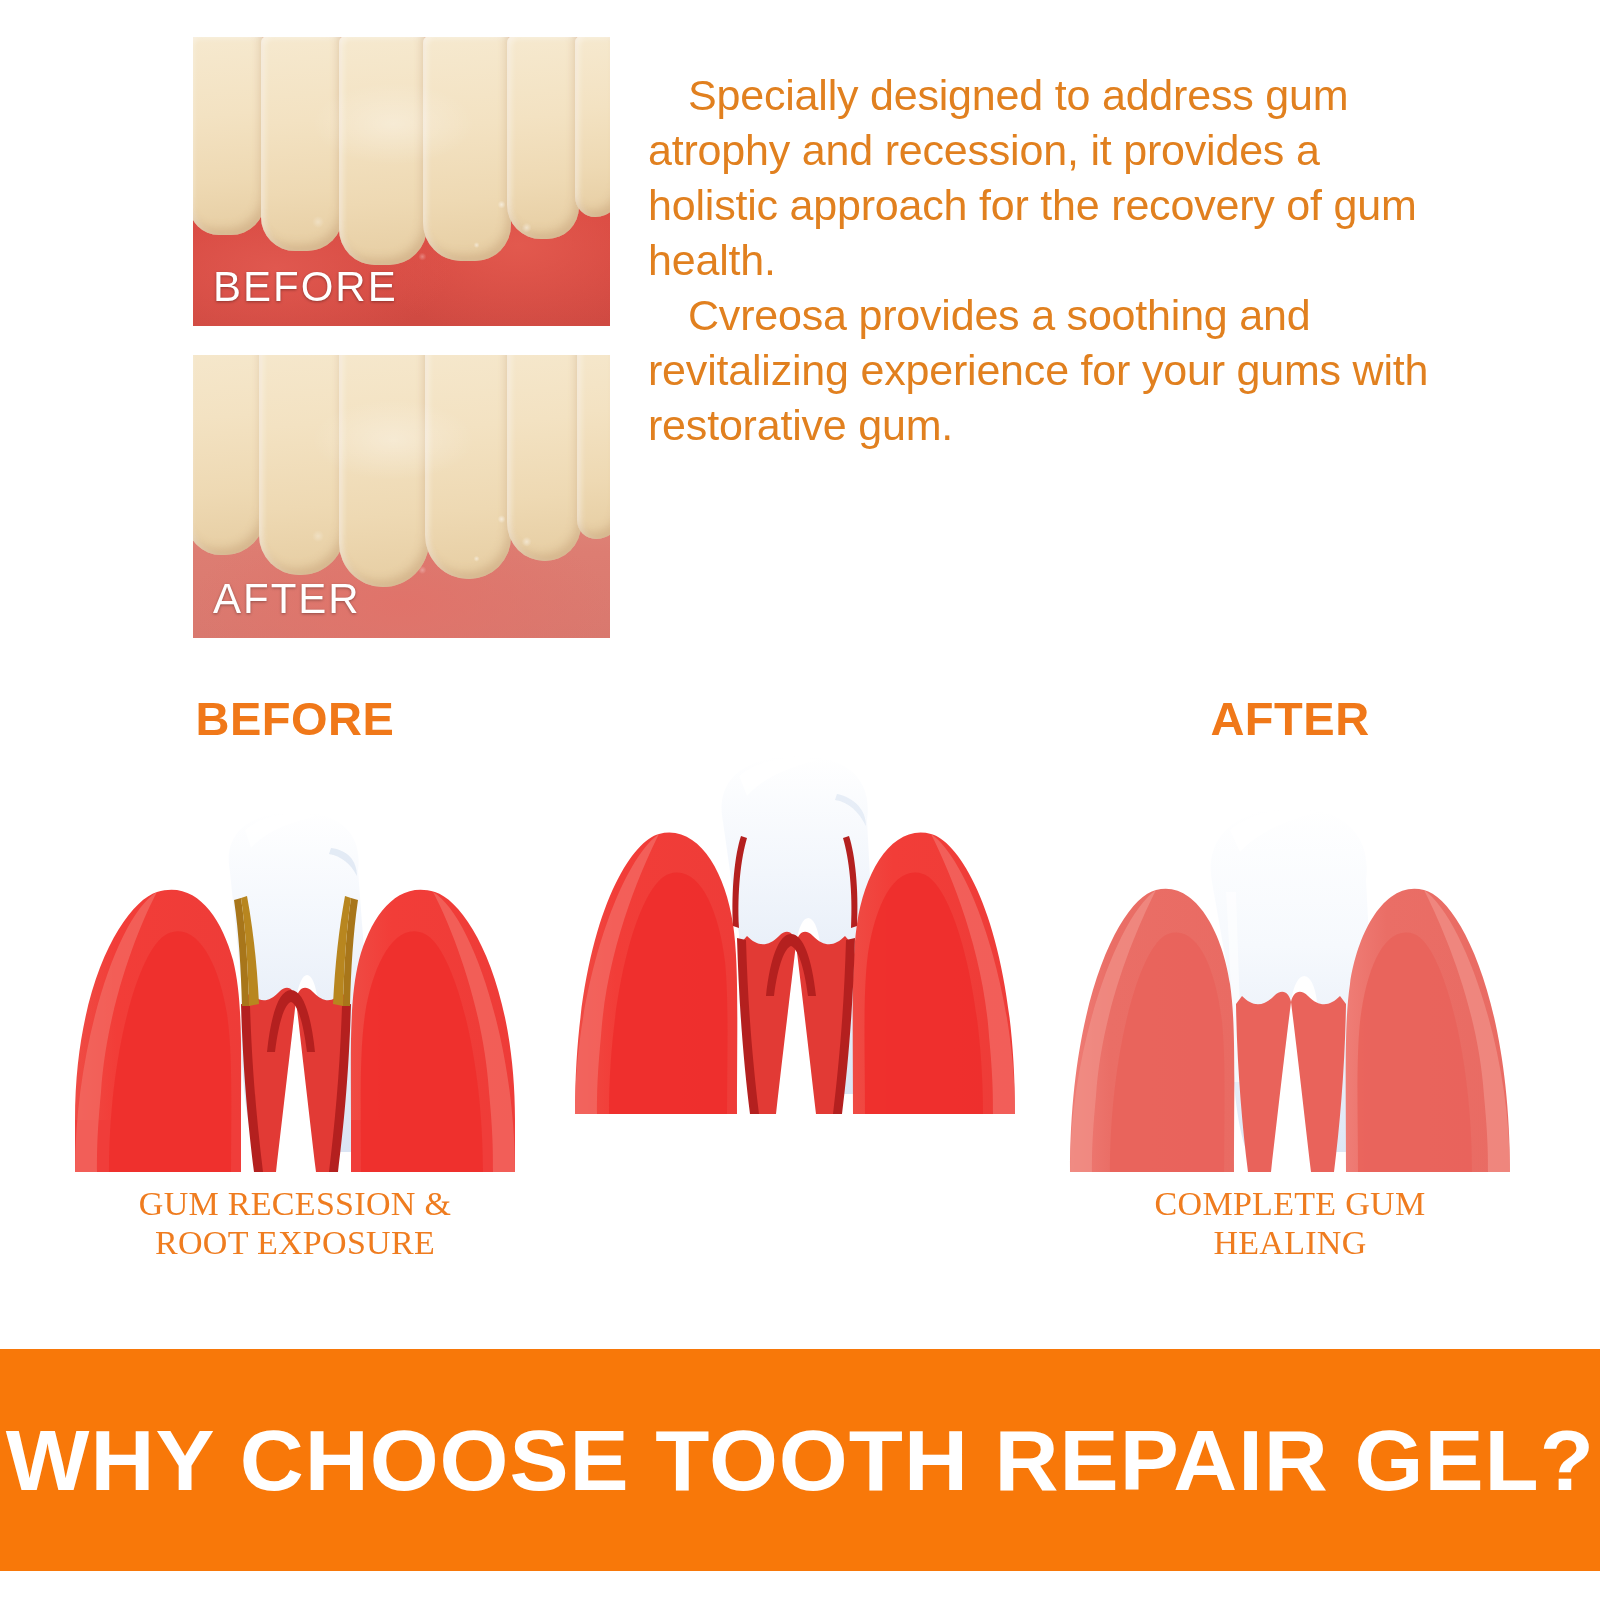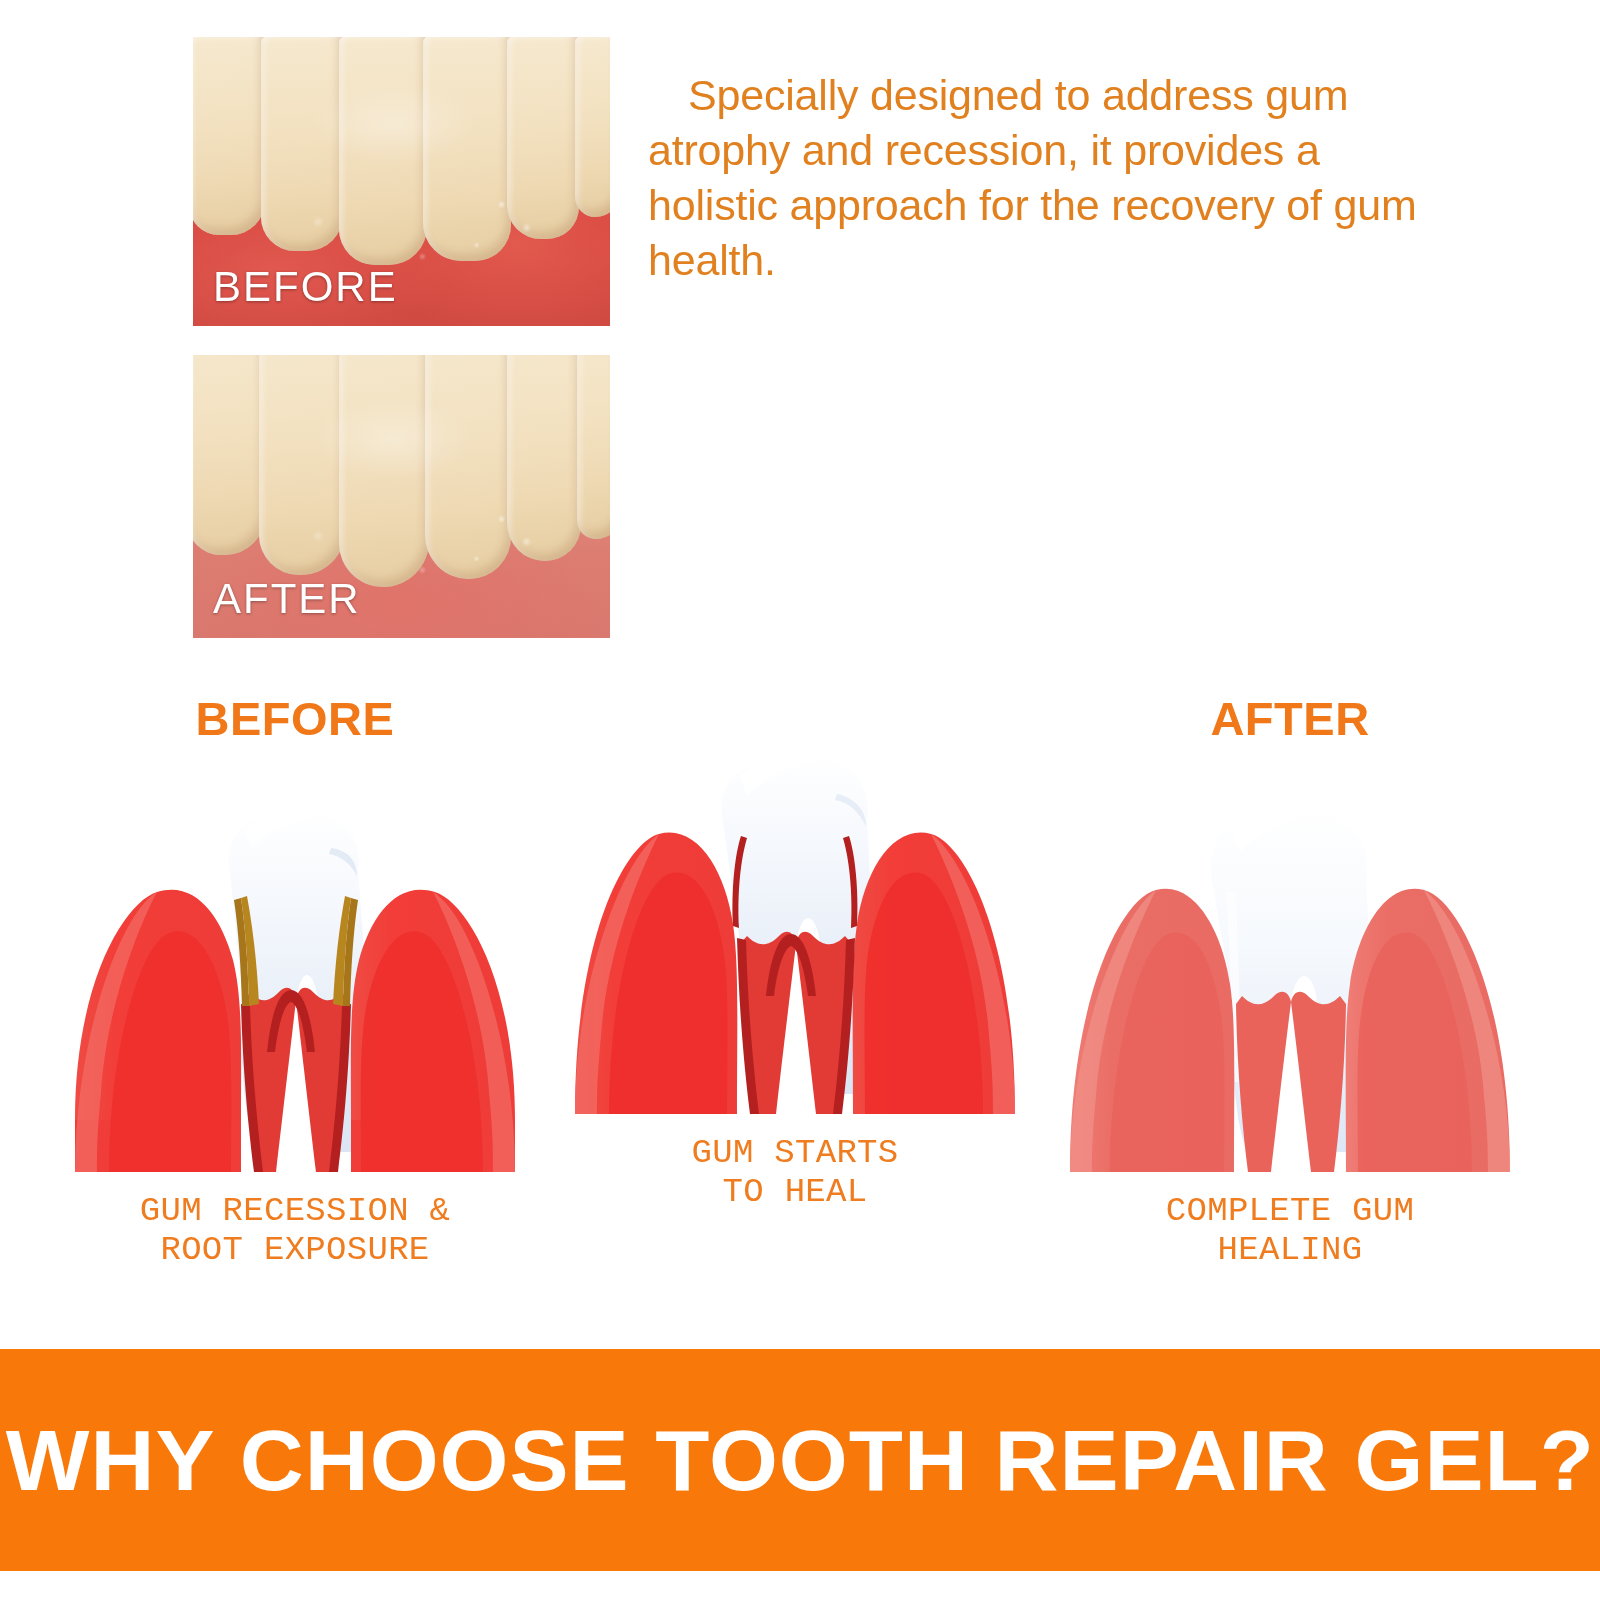--- a/index.html
+++ b/index.html
@@ -111,22 +111,22 @@
     font-family:"Liberation Sans", sans-serif;
   }
   .stage-art { width:520px; height:420px; display:block; margin-top:4px; }
   .stage-caption {
     text-align:center;
     color:#ef7c1f;
     font-size:34px;
     line-height:39px;
     font-weight:400;
     letter-spacing:0.3px;
-    margin-top:20px;
-    font-family:Liberation Mono, monospace;
+    margin-top:12px;
+    font-family:Liberation Serif, serif;
   }
 
   
   #banner {
     position:absolute;
     left:0; top:1349px;
     width:1600px; height:222px;
     background:#f87809;
     display:flex; align-items:center; justify-content:center;
   }
@@ -174,20 +174,21 @@
         <div class="ptooth" style="left:384px; top:-30px; width:44px;  height:214px; border-radius:6px 6px 34px 26px;"></div>
       </div>
       <div class="pb-shine"></div>
       <div class="pb-grain"></div>
     </div>
     <div class="photo-label">AFTER</div>
   </div>
 
   <div id="copy">
     <p>Specially designed to address gum atrophy and recession, it provides a holistic approach for the recovery of gum health.</p>
+    <p>Cvreosa provides a soothing and revitalizing experience for your gums with restorative gum.</p>
   </div>
 </div>
 
 <div id="stages">
 
   <div class="stage" id="stage-0">
     <div class="stage-title">BEFORE</div>
     <svg class="stage-art" viewBox="0 0 520 420">
       <defs>
         <linearGradient id="en0" x1="0" y1="0" x2="0" y2="1">
@@ -287,22 +288,20 @@
         <path fill="#e23a35" d="M317,250 C316,312 311,370 305,420 L281,420 C273,350 267,300 261,250
           C263,238 270,234 278,242 C290,254 300,252 310,242 Z"></path>
         <path fill="#b4201f" d="M202,244 C204,314 209,372 215,420 L224,420 C218,370 213,316 211,246 Z"></path>
         <path fill="#b4201f" d="M320,244 C318,314 313,372 307,420 L298,420 C304,370 309,316 311,246 Z"></path>
         <path fill="#b4201f" d="M256,240 C268,240 277,264 281,302 L273,302 C269,270 262,254 256,252 C250,254 243,270 239,302 L231,302 C235,264 244,240 256,240 Z"></path>
 
         <path fill="#b4201f" d="M198,232 C196,196 200,160 206,142 L212,144 C206,164 202,198 204,234 Z"></path>
         <path fill="#b4201f" d="M322,232 C324,196 320,160 314,142 L308,144 C314,164 318,198 316,234 Z"></path>
       </g>
     </svg>
-    <div class="stage-caption" style="white-space:pre-line">GUM STARTS
-TO HEAL</div>
   </div>
 
   <div class="stage" id="stage-2">
     <div class="stage-title">AFTER</div>
     <svg class="stage-art" viewBox="0 0 520 420">
       <defs>
         <linearGradient id="en2" x1="0" y1="0" x2="0" y2="1">
           <stop offset="0%" stop-color="#ffffff"></stop>
           <stop offset="40%" stop-color="#f6f9fd"></stop>
           <stop offset="80%" stop-color="#e6edf8"></stop>

